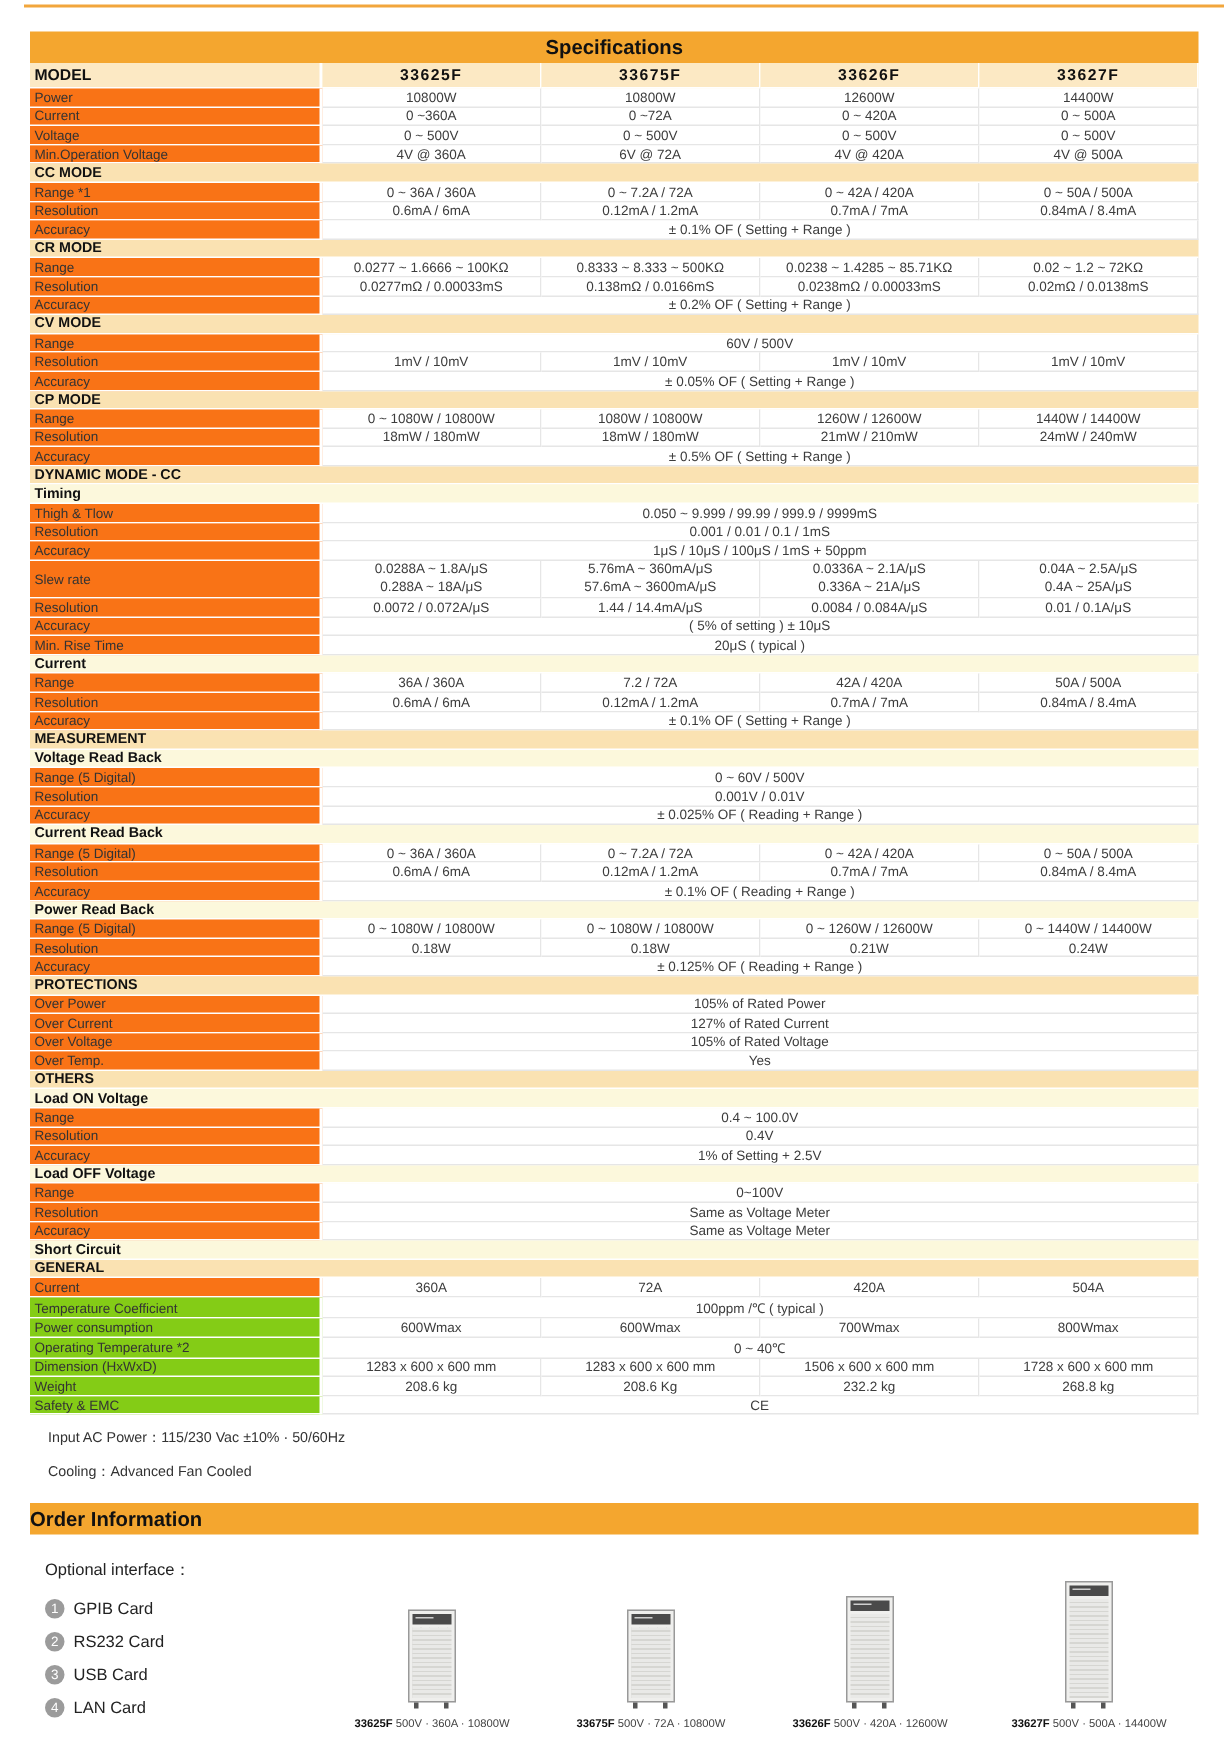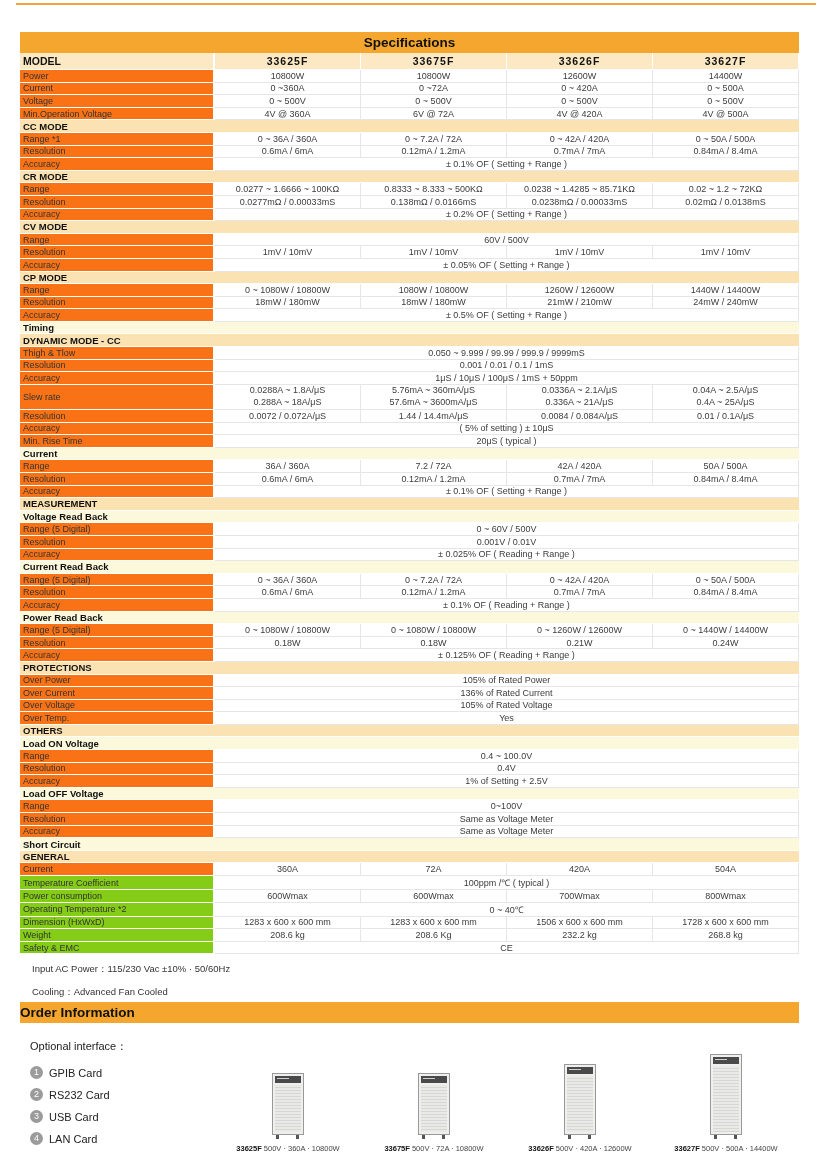--- a/index.html
+++ b/index.html
@@ -1,21 +1,21 @@
 <!DOCTYPE html>
 <html><head>
 <meta charset="utf-8">
 <style>
   html,body{margin:0;padding:0;}
   body{
     width:821px;height:1163px;position:relative;background:#ffffff;
     font-family:"Liberation Sans",sans-serif;
   }
   .top-rule{position:absolute;top:3px;left:16px;width:800px;height:2px;background:#F2A63C;}
-  .sheet{position:absolute;left:20px;top:32px;width:779px;}
+  .sheet{position:absolute;left:20px;top:21px;width:779px;}
   .title-bar{height:21px;background:#F4A62F;color:#111;font-weight:bold;font-size:13.5px;
     text-align:center;line-height:21px;}
   table{border-collapse:separate;border-spacing:0;width:100%;table-layout:fixed;}
   td{padding:0 3px;font-size:9px;color:#3c3c3c;height:12.6px;overflow:hidden;
      white-space:nowrap;vertical-align:middle;box-sizing:border-box;}
   .lbl{background:#f97316;border-right:2px solid #fff;border-bottom:1px solid #fff;color:#333;}
   .lbl.cream{background:#84cc16;}
   .val{background:#fff;text-align:center;border-right:1px solid #E6E6E6;border-bottom:1px solid #E6E6E6;}
   .sec{background:#FAE2B2;font-weight:bold;color:#111;border-bottom:1px solid #fff;font-size:9.5px;}
   .sub{background:#FCF8DC;font-weight:bold;color:#111;border-bottom:1px solid #fff;font-size:9.5px;}
@@ -183,24 +183,24 @@
           <td class="val">18mW / 180mW</td>
           <td class="val">18mW / 180mW</td>
           <td class="val">21mW / 210mW</td>
           <td class="val">24mW / 240mW</td>
         </tr>
         <tr>
           <td class="lbl">Accuracy</td>
           <td class="val" colspan="4">± 0.5% OF ( Setting + Range )</td>
         </tr>
         <tr>
+          <td class="sec" colspan="5">DYNAMIC MODE - CC</td>
+        </tr>
+        <tr>
           <td class="sub" colspan="5">Timing</td>
-        </tr>
-        <tr>
-          <td class="sec" colspan="5">DYNAMIC MODE - CC</td>
         </tr>
         <tr>
           <td class="lbl">Thigh &amp; Tlow</td>
           <td class="val" colspan="4">0.050 ~ 9.999 / 99.99 / 999.9 / 9999mS</td>
         </tr>
         <tr>
           <td class="lbl">Resolution</td>
           <td class="val" colspan="4">0.001 / 0.01 / 0.1 / 1mS</td>
         </tr>
         <tr>
@@ -324,21 +324,21 @@
         </tr>
         <tr>
           <td class="sec" colspan="5">PROTECTIONS</td>
         </tr>
         <tr>
           <td class="lbl">Over Power</td>
           <td class="val" colspan="4">105% of Rated Power</td>
         </tr>
         <tr>
           <td class="lbl">Over Current</td>
-          <td class="val" colspan="4">136% of Rated Current</td>
+          <td class="val" colspan="4">127% of Rated Current</td>
         </tr>
         <tr>
           <td class="lbl">Over Voltage</td>
           <td class="val" colspan="4">105% of Rated Voltage</td>
         </tr>
         <tr>
           <td class="lbl">Over Temp.</td>
           <td class="val" colspan="4">Yes</td>
         </tr>
         <tr>

